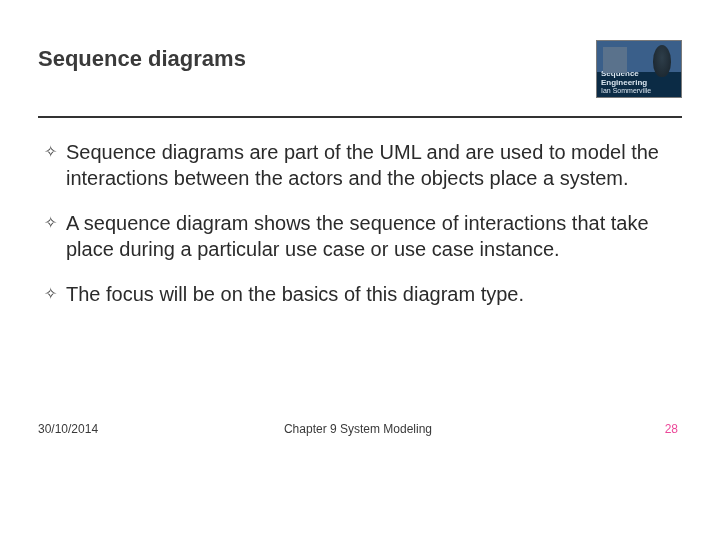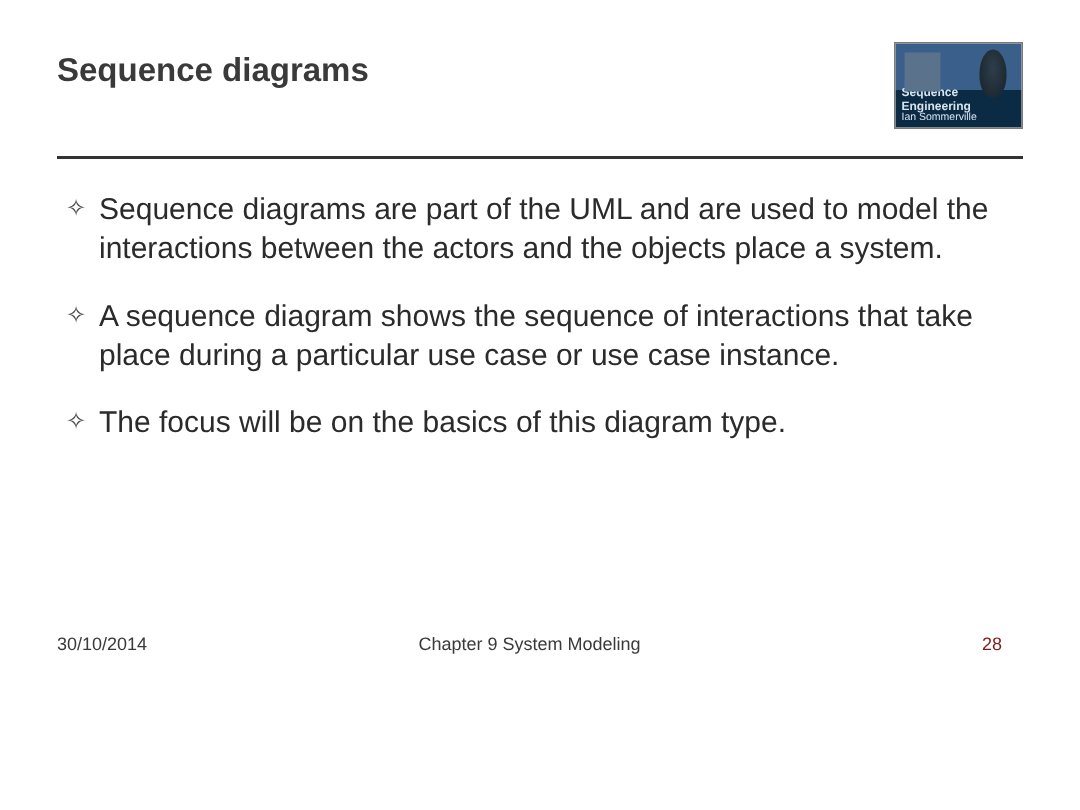--- a/index.html
+++ b/index.html
@@ -1,32 +1,32 @@
 <!DOCTYPE html>
 <html><head>
 <meta charset="utf-8">
 <style>
   * { margin: 0; padding: 0; box-sizing: border-box; }
   html, body { width: 720px; height: 540px; font-family: Arial, Helvetica, sans-serif; background: #fff; color: #2b2b2b; }
-  .slide { position: relative; width: 720px; height: 460px; padding: 28px 38px 0 38px; }
+  .slide { position: relative; width: 720px; height: 460px; padding: 40px 38px 0 38px; }
   .header { display: flex; justify-content: space-between; align-items: flex-start; }
   .title { font-size: 22px; font-weight: bold; color: #3a3a3a; padding-top: 6px; }
   .logo { width: 86px; height: 58px; background: linear-gradient(180deg,#3a5f8a 0%, #3a5f8a 55%, #0b2b45 55%, #0b2b45 100%); position: relative; border:1px solid #7a7a7a; overflow:hidden; }
   .logo::before { content:""; position:absolute; right:10px; top:4px; width:18px; height:32px; background: radial-gradient(ellipse at 50% 40%, #2e3e4a 0%, #1e2a33 70%); border-radius: 50% 50% 45% 45%; }
   .logo::after { content:""; position:absolute; left:6px; top:6px; width:24px; height:26px; background:#5a728c; }
   .logo-text { position:absolute; bottom:2px; left:4px; font-size:7px; color:#d8e4ef; line-height:1.1; }
   .logo-text .s { font-size:8px; font-weight:bold; display:block; }
   .rule { border: none; border-top: 2px solid #333; margin: 18px 0 22px 0; }
   .content { padding: 0 6px; }
   .bullet { display:flex; align-items:flex-start; margin-bottom: 20px; font-size: 20px; line-height: 1.28; color:#2b2b2b; }
   .bullet .mark { flex: 0 0 auto; width: 22px; font-size: 16px; color:#4a4a4a; padding-top:2px; }
   .bullet .text { flex: 1 1 auto; }
-  .footer { position:absolute; bottom: 24px; left:0; right:14px; padding: 0 38px; display:flex; justify-content:space-between; align-items:baseline; font-size: 12px; color:#3a3a3a; }
+  .footer { position:absolute; bottom: 24px; left:0; right:4px; padding: 0 38px; display:flex; justify-content:space-between; align-items:baseline; font-size: 12px; color:#3a3a3a; }
   .footer .center { position:absolute; left:0; right:0; text-align:center; }
-  .footer .pageno { color:#7f1d1d; }
+  .footer .pageno { color:#ec4899; }
 </style>
 </head>
 <body>
 
 <div class="slide">
 
   <div class="header">
     <div class="title">Sequence diagrams</div>
     <div class="logo">
       <div class="logo-text">

